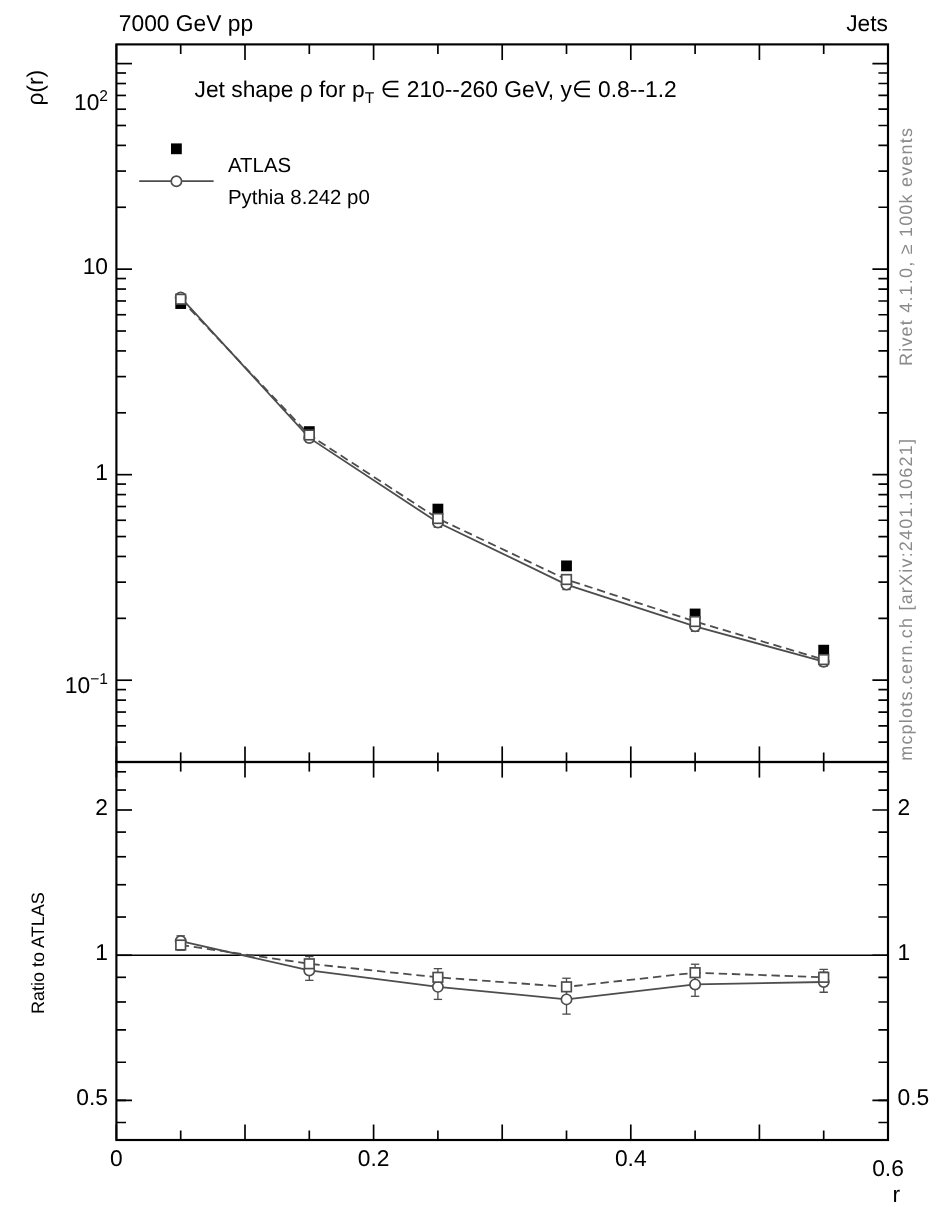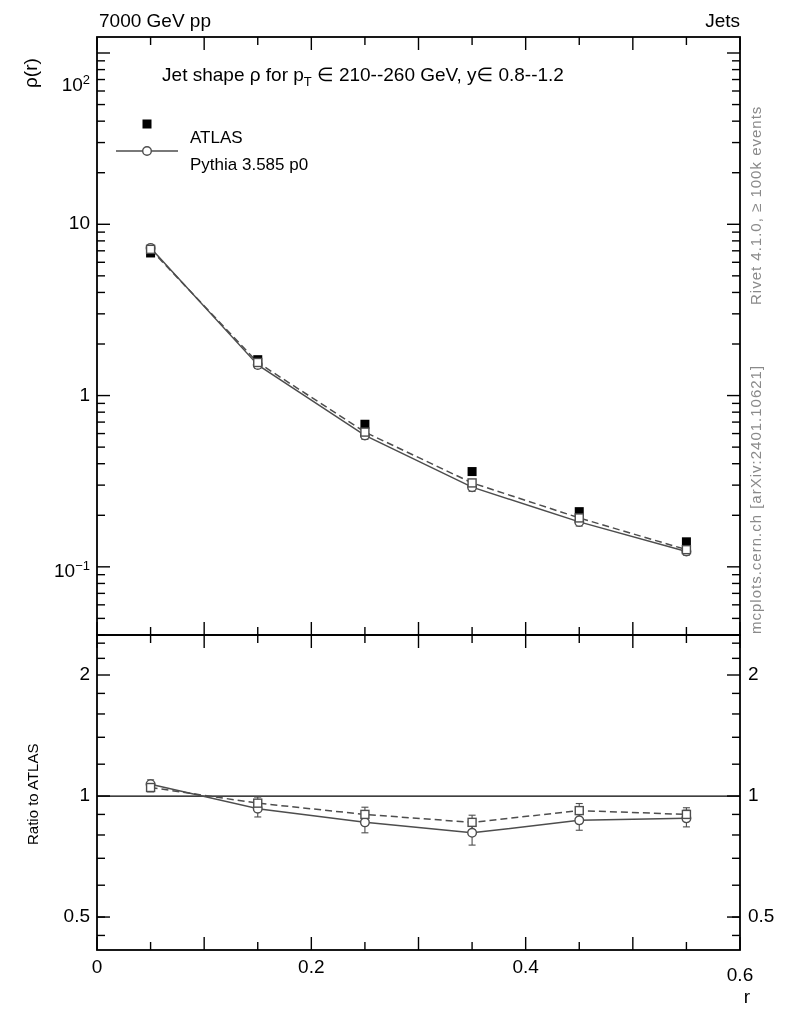--- a/index.html
+++ b/index.html
@@ -368,21 +368,21 @@
         </svg>
         <span class="lg-label">ATLAS</span>
       </div>
       <div class="lg-row">
         <svg width="64" height="20">
           <line x1="1" y1="10" x2="63" y2="10" stroke="#4d4d4d" stroke-width="1.5"></line>
           <g>
             <circle cx="32" cy="10" r="4.3" fill="#fff" stroke="#4d4d4d" stroke-width="1.4"></circle>
           </g>
         </svg>
-        <span class="lg-label">Pythia 3.585 p0</span>
+        <span class="lg-label">Pythia 8.242 p0</span>
       </div>
     </div>
 
 
   <div class="abs note note-rivet">Rivet 4.1.0, ≥ 100k events</div>
   <div class="abs note note-mcplots">mcplots.cern.ch [arXiv:2401.10621]</div>
 
   <div class="abs ylab-ratio">Ratio to ATLAS</div>
   <div class="abs xlab">r</div>
 

